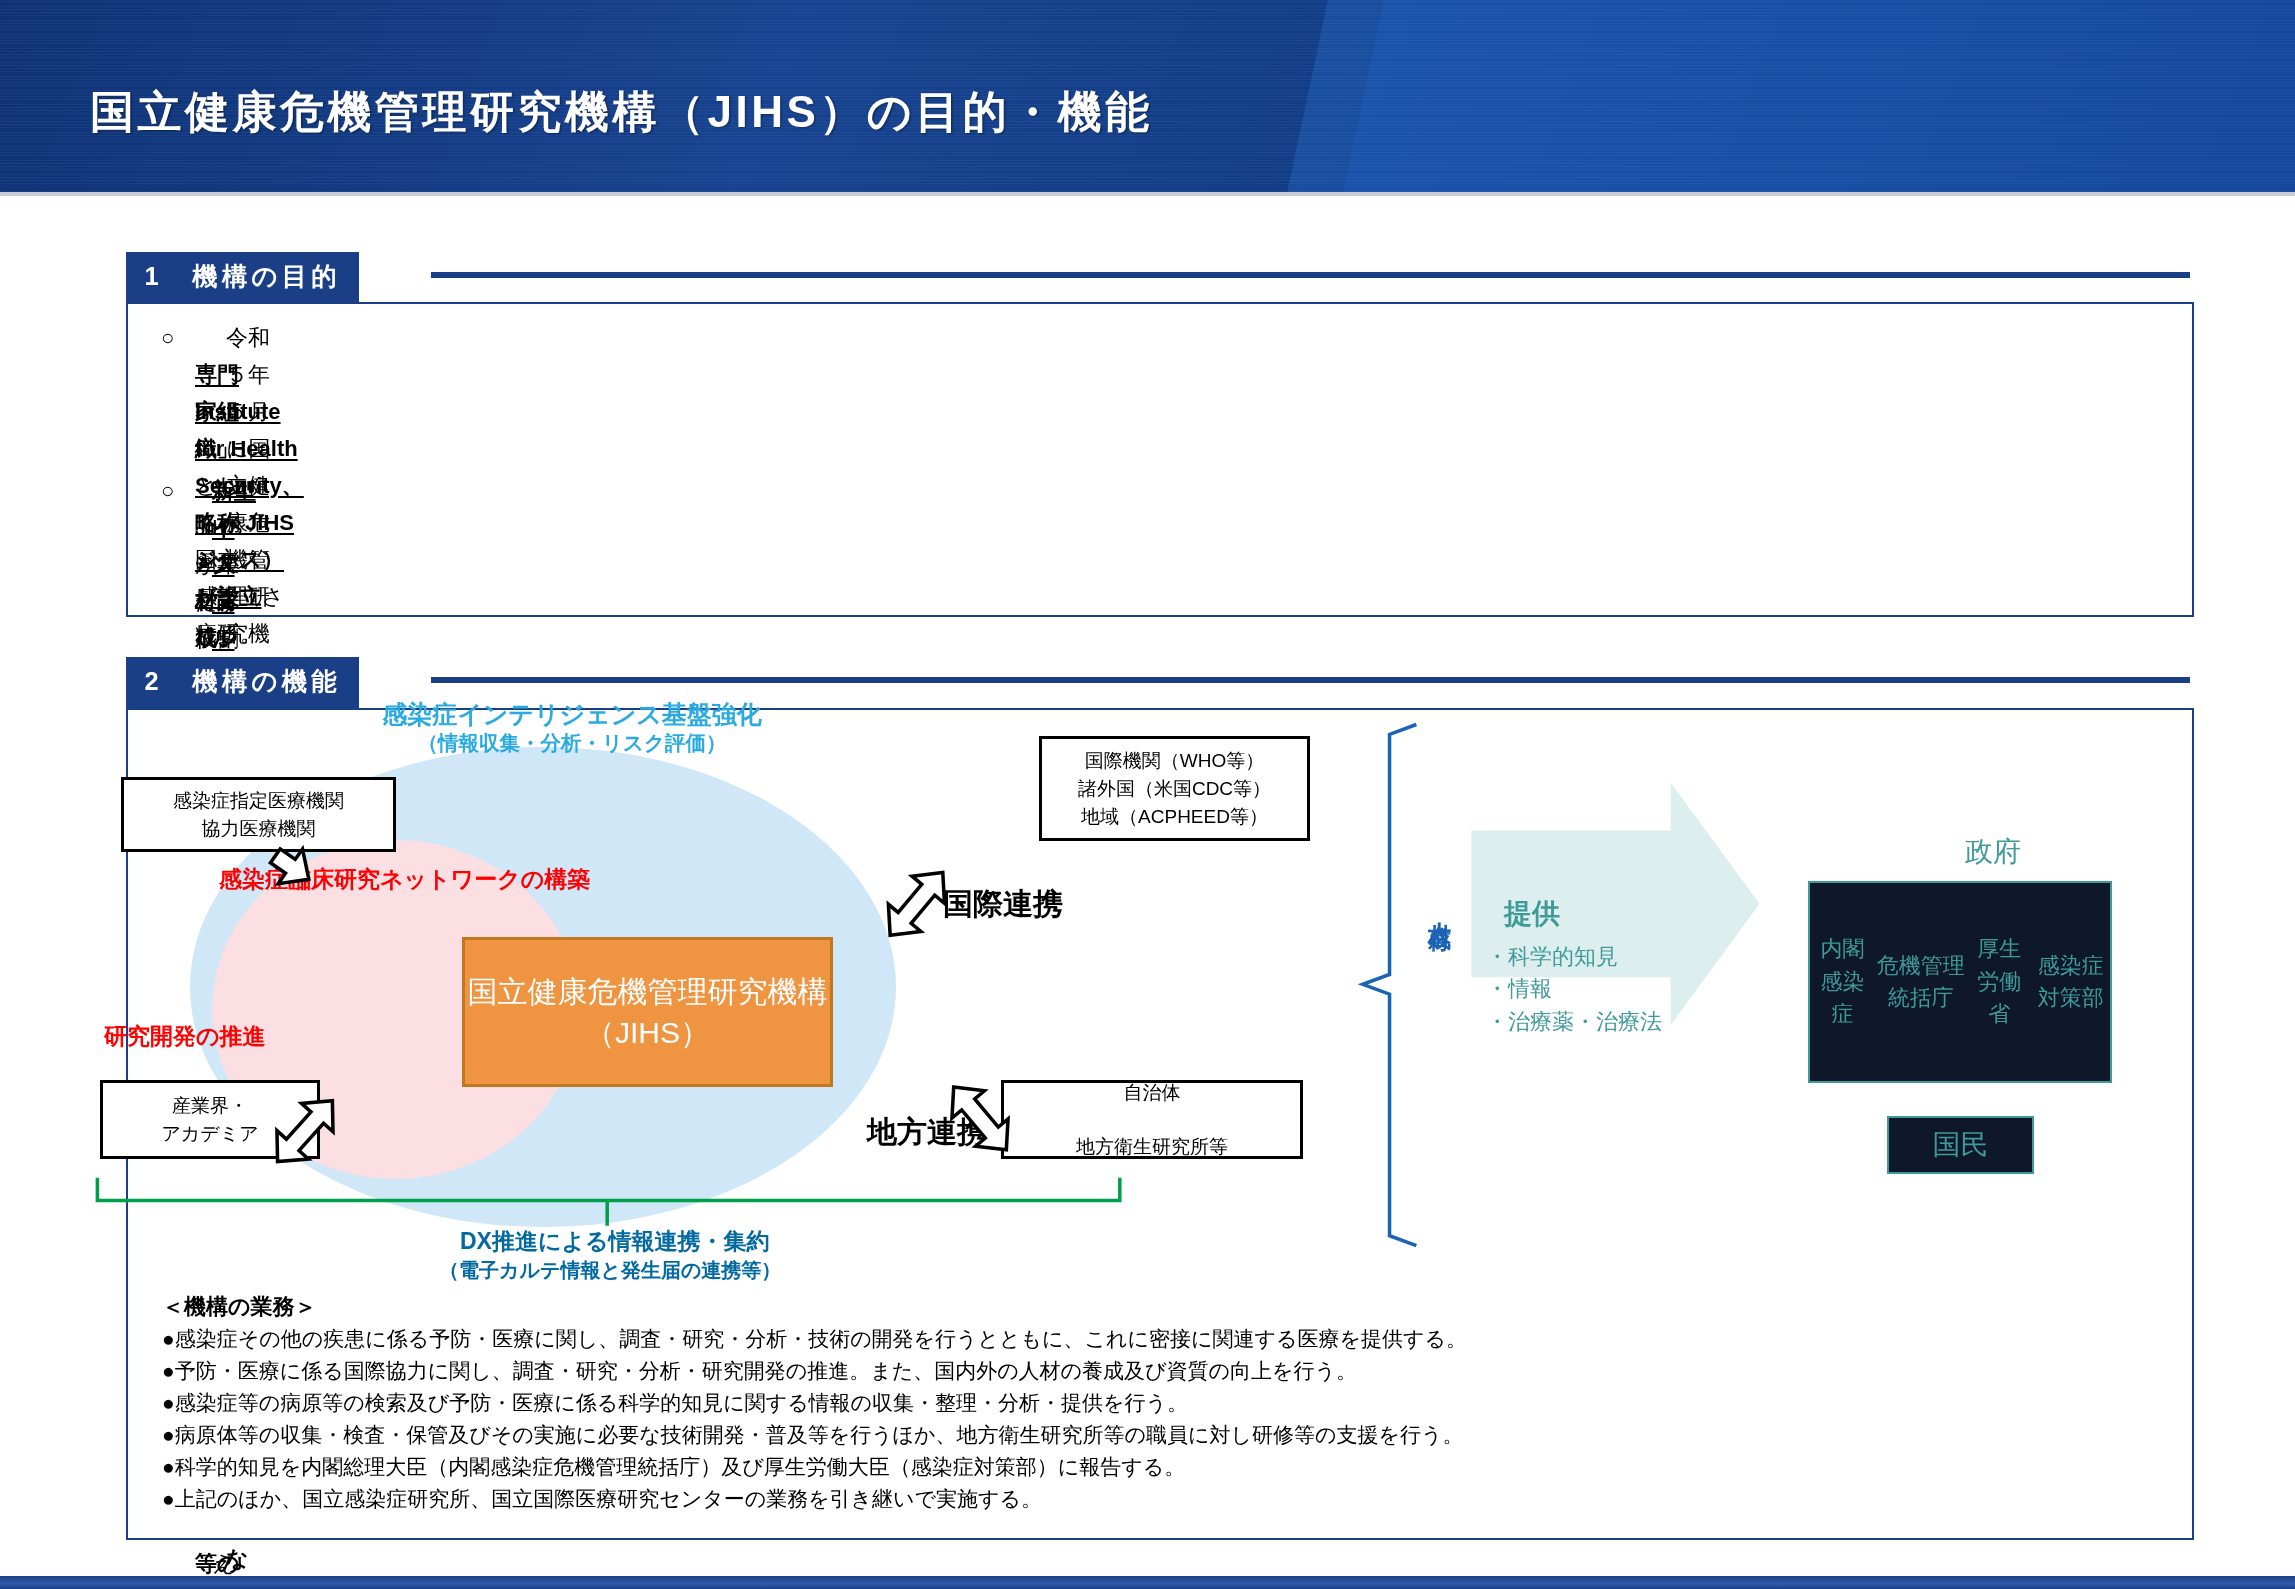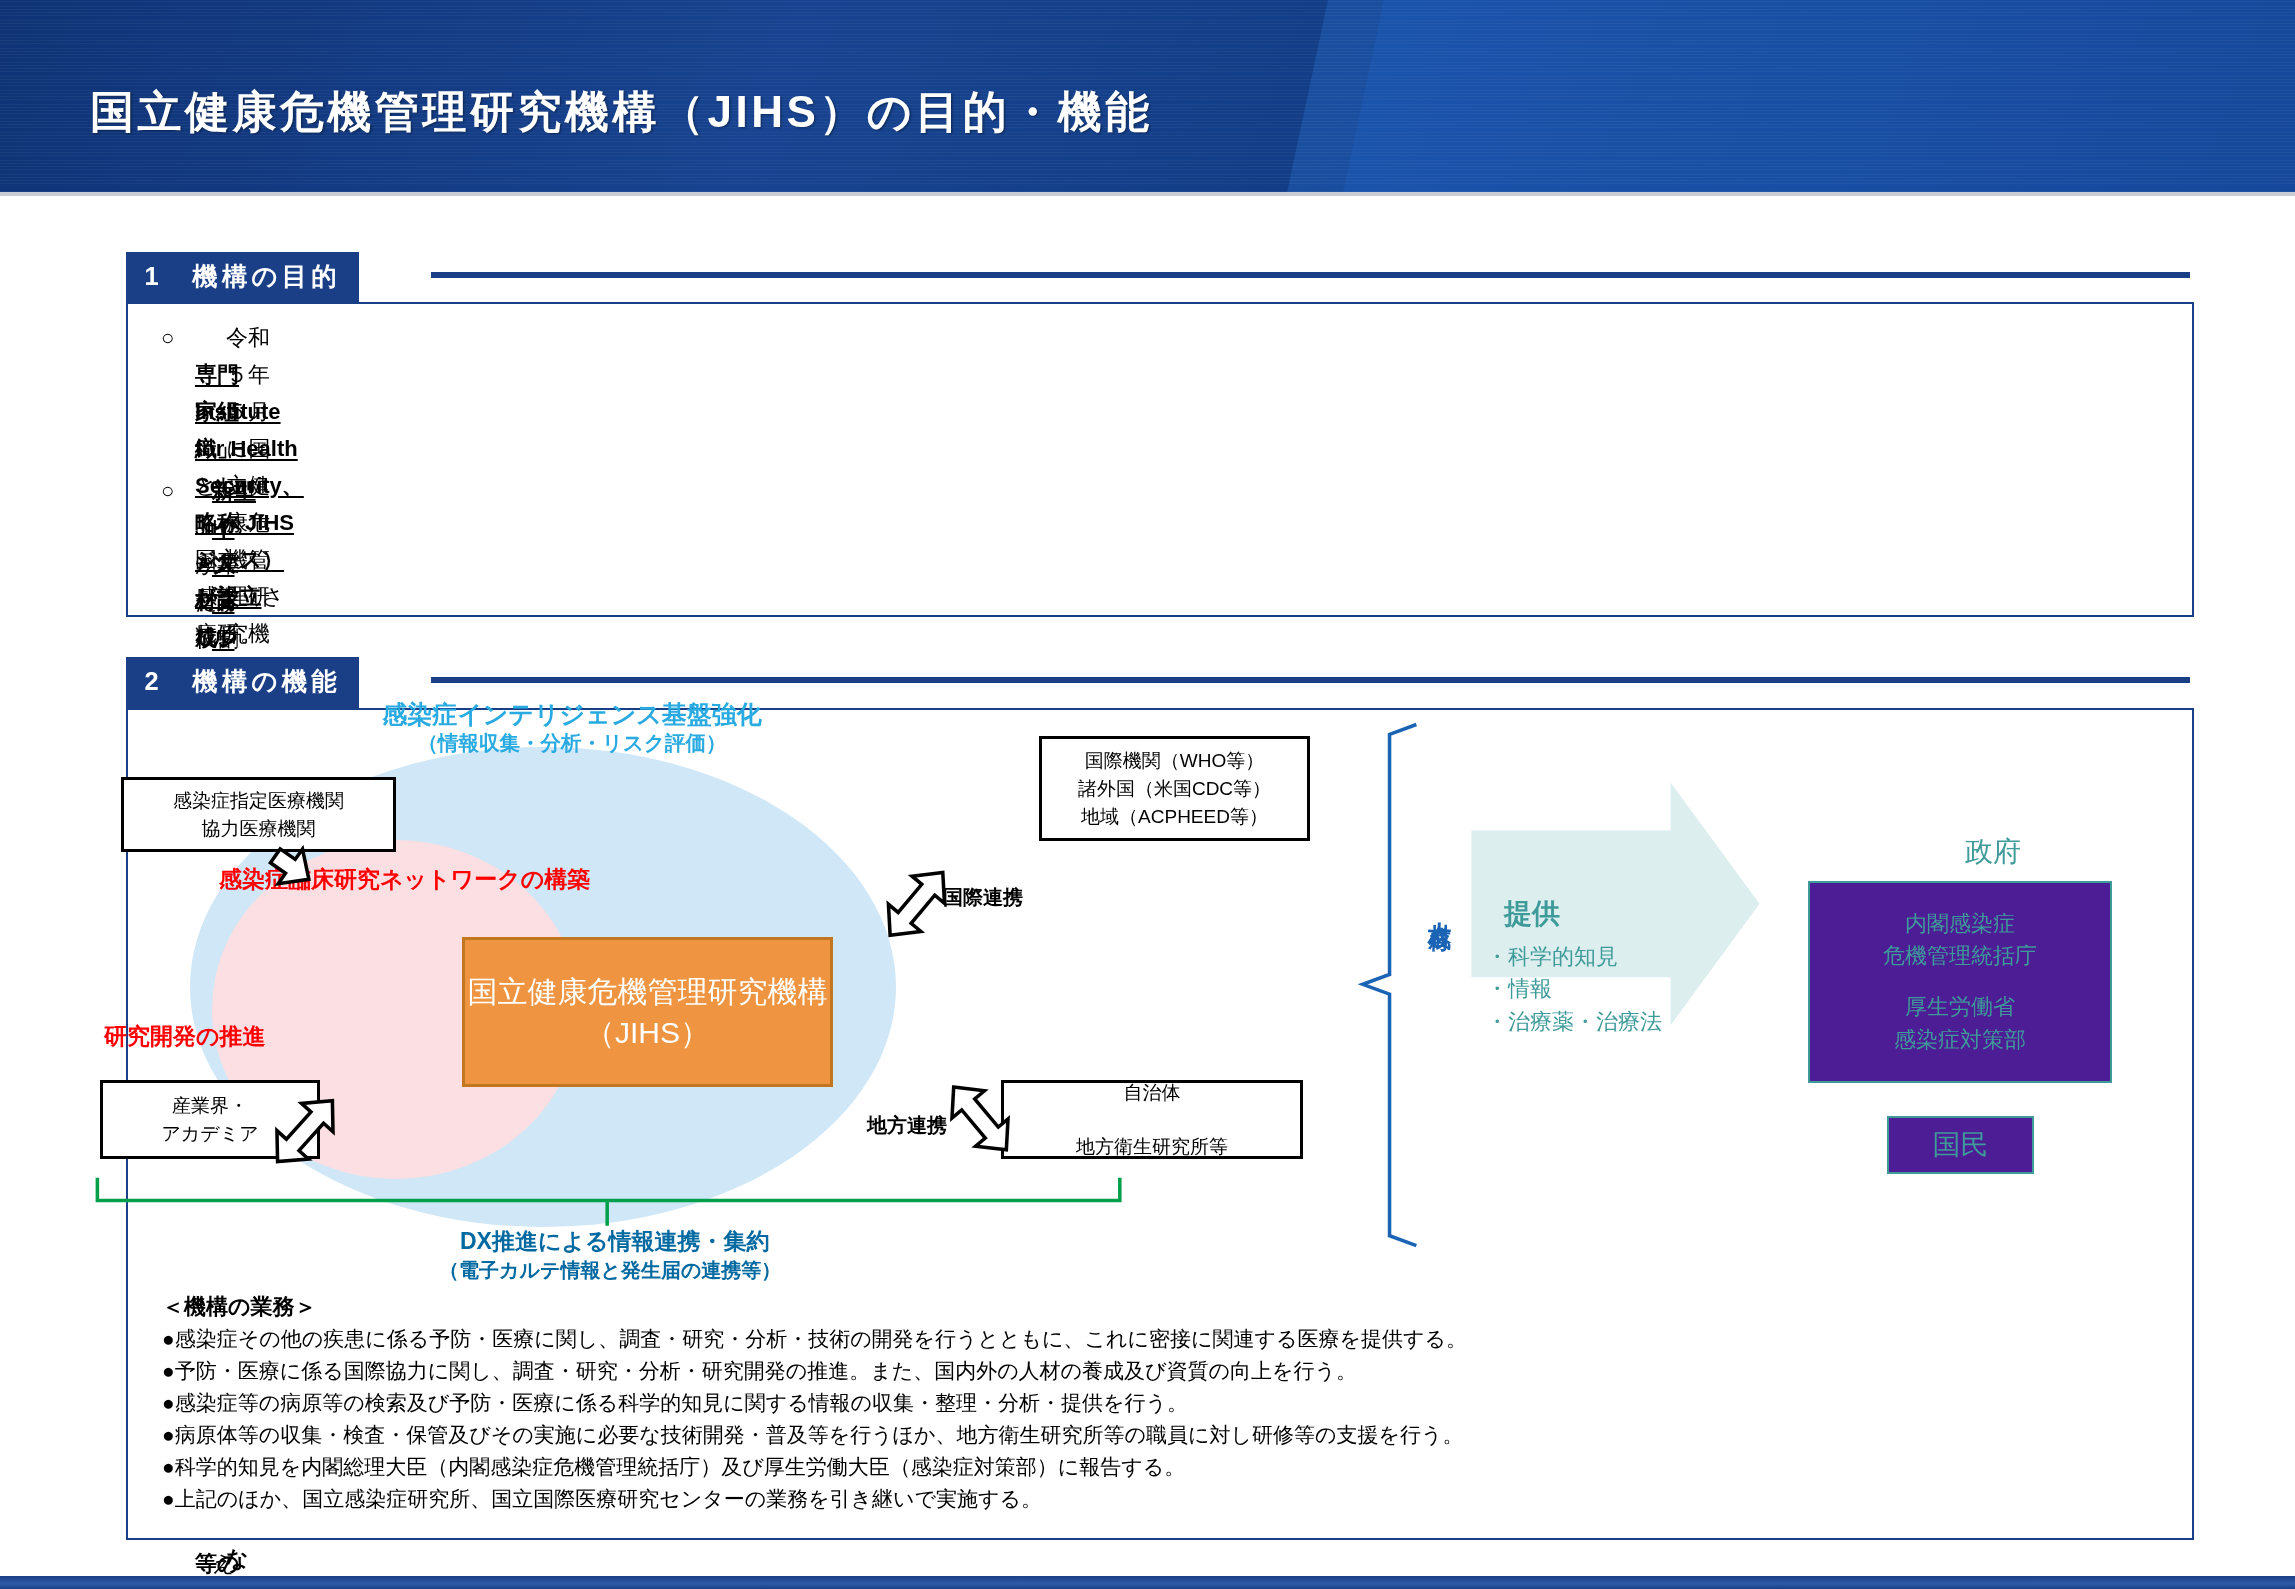--- a/index.html
+++ b/index.html
@@ -84,34 +84,34 @@
   .wbox{
     position:absolute;background:#fff;border:3.5px solid #000;
     font-size:19px;line-height:28px;text-align:center;color:#000;
     display:flex;flex-direction:column;justify-content:center;align-items:center;
     box-sizing:border-box;
   }
   .lbl{position:absolute;white-space:nowrap;}
   .lbl-blue-ttl{color:#29abe2;font-weight:bold;font-size:25px;text-align:center;}
   .lbl-blue-sub{color:#29abe2;font-weight:bold;font-size:20.5px;text-align:center;}
   .lbl-red{color:#ff0000;font-weight:bold;font-size:23px;}
-  .lbl-blk{color:#000;font-weight:bold;font-size:20px;}
+  .lbl-blk{color:#000;font-weight:bold;font-size:30px;}
   .lbl-green{color:#0369a1;font-weight:bold;font-size:23px;text-align:center;}
   .lbl-green-sm{color:#0369a1;font-weight:bold;font-size:20px;text-align:left;}
   .lbl-nav-vert{
     color:#1a63b5;font-weight:bold;font-size:23px;
     writing-mode:vertical-rl;text-orientation:upright;letter-spacing:1.4px;
   }
   .teal-title{color:#3f9a9a;font-size:28px;font-weight:bold;}
   .teal-txt{color:#3f9a9a;font-size:22px;line-height:32.5px;}
   .gov-title{color:#3f9a9a;font-size:28px;}
   .teal-box{
-    position:absolute;border:2.8px solid #3f9a9a;background:#4c1d95;
+    position:absolute;border:2.8px solid #3f9a9a;background:#0f172a;
     color:#3f9a9a;font-size:22px;line-height:32.5px;text-align:center;
-    display:flex;flex-direction:column;justify-content:center;align-items:center;
+    display:flex;flex-direction:row;justify-content:center;align-items:center;
     box-sizing:border-box;
   }
 
   
   .worklist{position:absolute;left:162px;top:1291px;width:2034px;font-size:21px;line-height:32px;color:#000;}
   .worklist .head{font-weight:bold;font-size:22px;}
   .worklist .row{white-space:nowrap;}
 
   .footrule{position:absolute;left:0;top:1576px;width:2295px;height:12.7px;
     background:linear-gradient(180deg,#1b3f87 0%,#2f5aa8 60%,#1b3f87 100%);}

